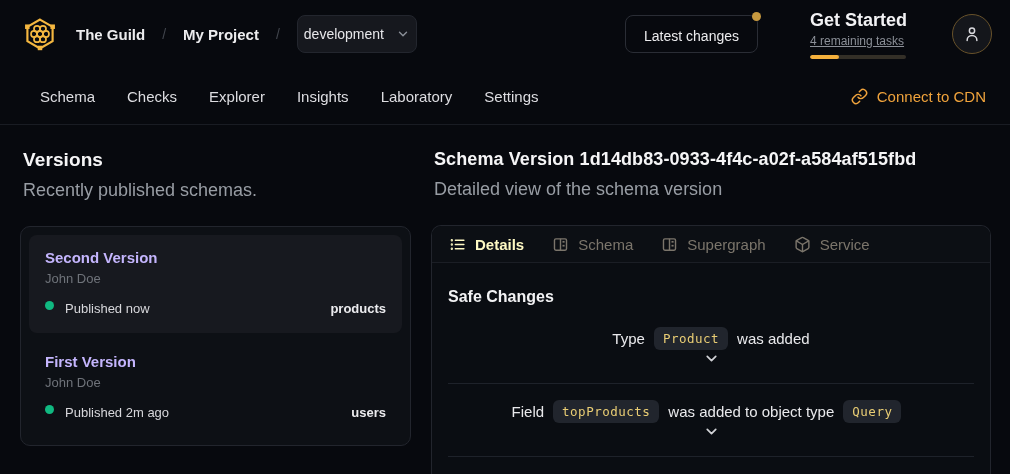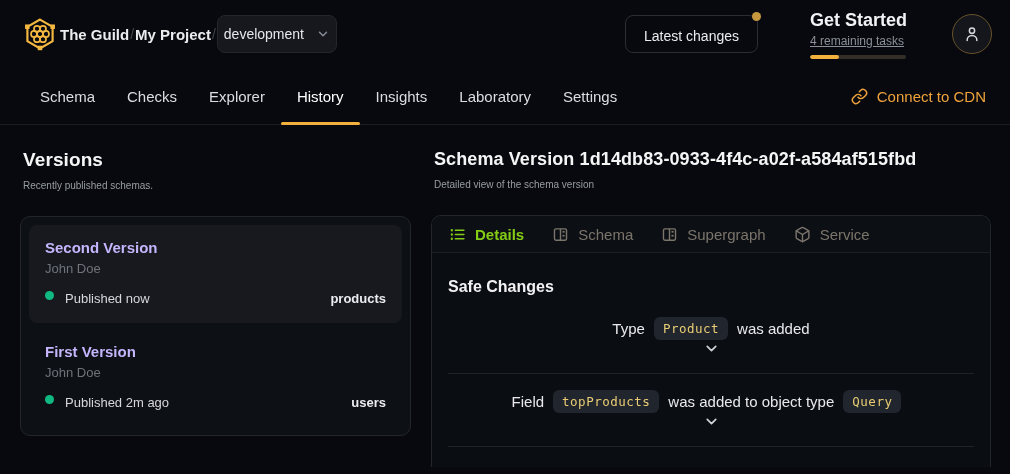--- a/index.html
+++ b/index.html
@@ -7,21 +7,21 @@
   body {
     width:1010px; height:474px; overflow:hidden;
     background:#07090e; color:#ececee;
     font-family:"Liberation Sans", sans-serif;
     -webkit-font-smoothing:antialiased;
   }
   svg { display:block; }
 
   
   .header { display:flex; align-items:center; justify-content:space-between; height:68px; padding:0 18px 0 22px; }
-  .crumbs { display:flex; align-items:center; gap:1px; font-size:15px; font-weight:600; }
+  .crumbs { display:flex; align-items:center; gap:17px; font-size:15px; font-weight:600; }
   .logo { width:36px; height:36px; color:#f4b740; margin-right:1px; }
   .sep { color:#41454d; font-weight:400; font-size:14px; }
   .env-btn { display:flex; align-items:center; gap:12px; background:#16181e; border:1px solid #23262e; border-radius:8px; height:38px; padding:0 6px; color:#e7e7ea; font-size:14px; font-weight:400; cursor:pointer; }
   .env-btn .chev { color:#8b9099; }
 
   .header-right { display:flex; align-items:center; }
   .latest-btn { position:relative; height:38px; padding:12px 18px; border:1px solid #2a2d35; border-radius:8px; background:transparent; color:#ececee; font-size:14px; font-family:inherit; cursor:pointer; }
   .latest-dot { position:absolute; top:-4px; right:-4px; width:9px; height:9px; border-radius:50%; background:#c7993f; }
 
   .get-started { margin-left:52px; width:100px; cursor:pointer; }
@@ -40,38 +40,38 @@
   .nav-tab.active::after { content:""; position:absolute; left:0; right:0; bottom:-1px; height:3px; border-radius:2px; background:#f4b03c; }
   .cdn-link { margin-left:auto; display:flex; align-items:center; gap:9px; color:#f0a33c; font-size:15px; cursor:pointer; text-decoration:none; }
 
   
   .main { display:flex; gap:20px; padding:24px 19px 0 20px; height:349px; }
   .col-left { width:391px; flex:0 0 auto; }
   .col-right { flex:1 1 auto; min-width:0; }
 
   .pane-title { margin:0 0 0 3px; font-size:19px; font-weight:700; color:#f5f5f6; letter-spacing:.1px; }
   .col-right .pane-title { font-size:18px; font-weight:600; }
-  .pane-sub { margin:9px 0 0 3px; font-size:10px; color:#989da4; }
+  .pane-sub { margin:9px 0 0 3px; font-size:18px; color:#989da4; }
 
   
   .card { margin-top:25px; border:1px solid #22252d; background:#0d1015; border-radius:10px; padding:8px; }
   .version-item { border-radius:8px; padding:14px 16px 17px; cursor:pointer; }
   .version-item.selected { background:#17191f; }
   .version-item + .version-item { margin-top:6px; }
   .vi-title { font-size:15px; font-weight:600; color:#c4b5fd; }
   .vi-author { margin-top:5px; font-size:13px; color:#6f737a; }
   .vi-row { margin-top:15px; display:flex; align-items:flex-start; font-size:13px; color:#d7d7db; }
   .dot-green { width:9px; height:9px; border-radius:50%; background:#10b981; margin-right:11px; flex:0 0 auto; }
   .vi-service { margin-left:auto; font-weight:700; font-size:13px; color:#ebebee; }
 
   
   .panel { margin-top:25px; border:1px solid #22252d; border-bottom:none; border-radius:10px 10px 0 0; background:#0a0d12; height:252px; overflow:hidden; }
   .panel-tabs { display:flex; align-items:center; height:37px; border-bottom:1px solid #1b1e25; background:#0c0f14; padding:0 3px; }
   .panel-tab { display:flex; align-items:center; gap:9px; height:100%; padding:0 14px; font-size:15px; color:#7b756b; cursor:pointer; }
-  .panel-tab.active { color:#84cc16; font-weight:600;justify-content:center; }
+  .panel-tab.active { color:#fef9c3; font-weight:600;justify-content:center; }
   .panel-content { padding:0 16px; }
   .safe-title { margin:25px 0 5px; font-size:16px; font-weight:700; color:#f2f2f4; }
   .change-row { display:flex; align-items:center; justify-content:space-between; padding:16px 0; border-bottom:1px solid #1e222a; cursor:pointer;flex-direction:column; }
   .change-text { display:flex; align-items:center; font-size:15px; color:#e9e9ec; }
   .code-badge { font-family:"DejaVu Sans Mono", monospace; font-size:12.5px; letter-spacing:.5px; color:#e9cd74; background:#21252d; border-radius:6px; padding:4px 9px; margin:0 9px; }
   .chevron { color:#d1d2d6; flex:0 0 auto; }
 </style>
 </head>
 <body>
 
@@ -131,21 +131,20 @@
       </span>
     </button>
   </div>
 </header>
 
 <nav class="nav">
   <div class="nav-tabs">
     <div class="nav-tab">Schema</div>
     <div class="nav-tab">Checks</div>
     <div class="nav-tab">Explorer</div>
-    <div class="nav-tab active">History</div>
     <div class="nav-tab">Insights</div>
     <div class="nav-tab">Laboratory</div>
     <div class="nav-tab">Settings</div>
   </div>
   <a class="cdn-link">
     <span>
       <svg width="17" height="17" viewBox="0 0 24 24" fill="none" stroke="currentColor" stroke-width="2.1" stroke-linecap="round" stroke-linejoin="round">
           <path d="M10 13a5 5 0 0 0 7.54.54l3-3a5 5 0 0 0-7.07-7.07l-1.72 1.71"></path>
           <path d="M14 11a5 5 0 0 0-7.54-.54l-3 3a5 5 0 0 0 7.07 7.07l1.71-1.71"></path>
         </svg>

